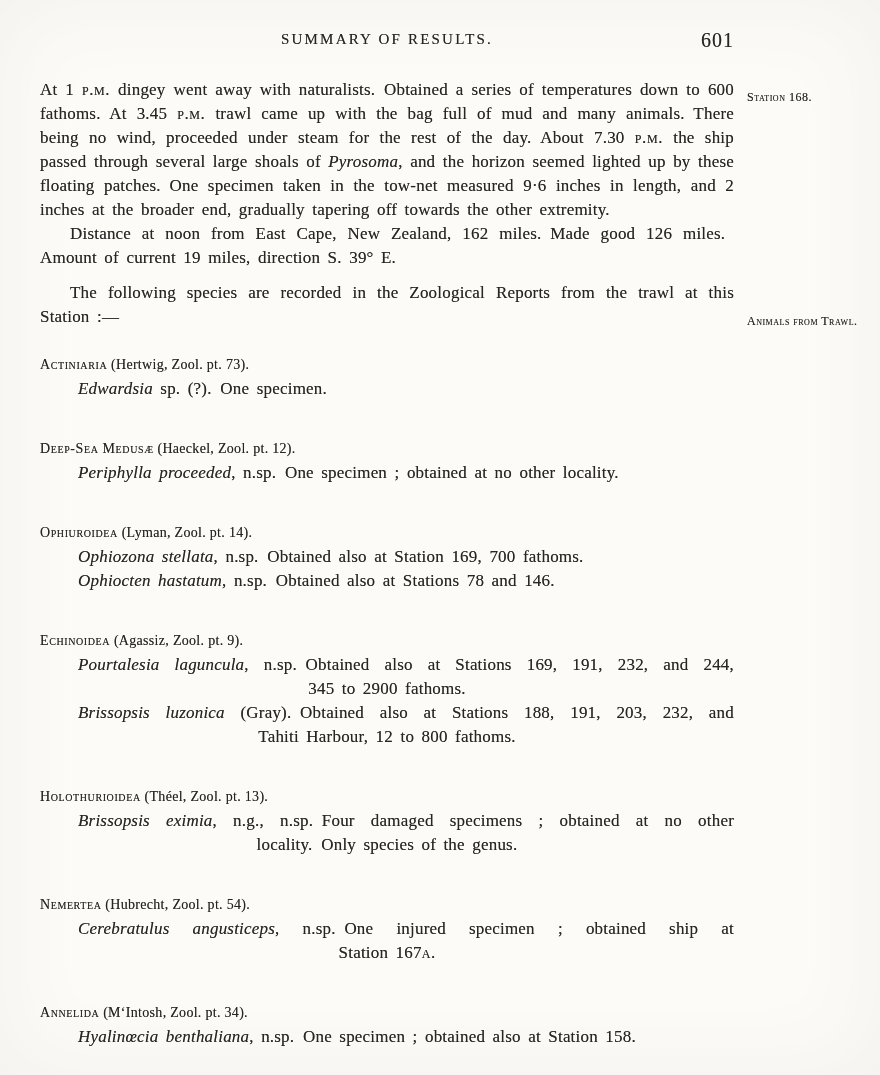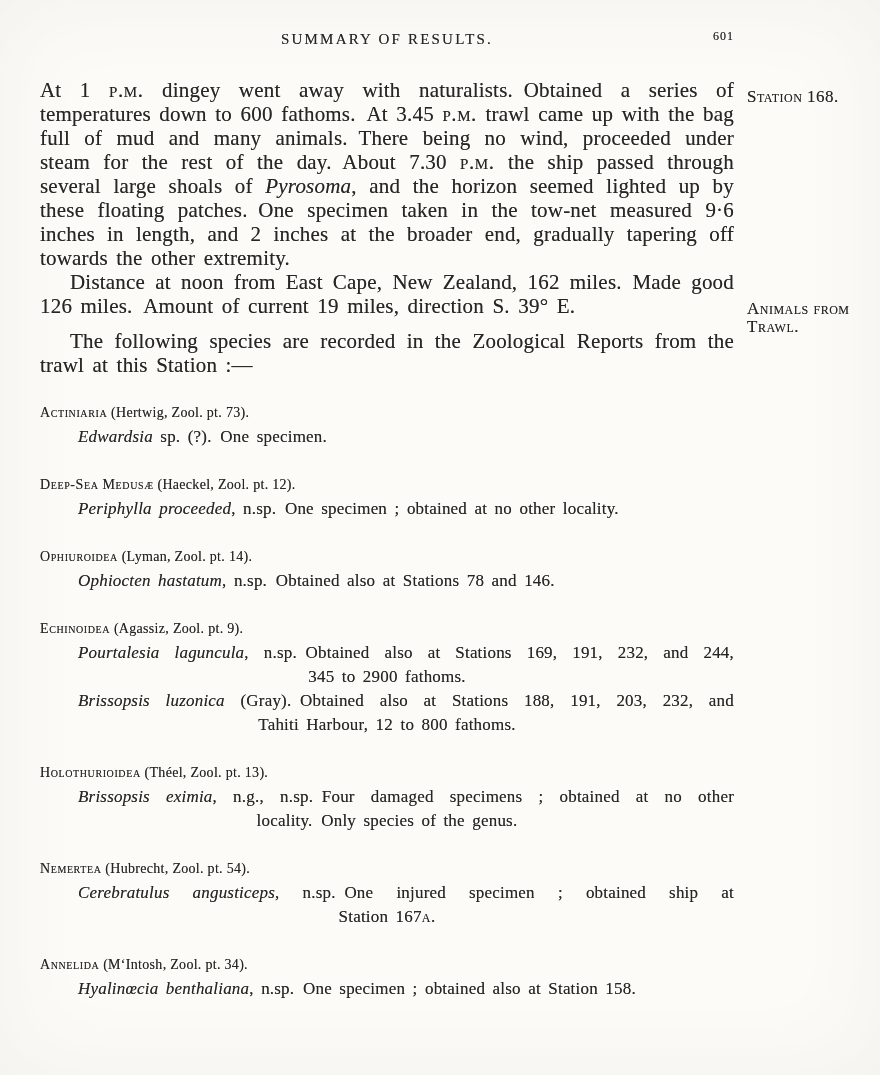--- a/index.html
+++ b/index.html
@@ -12,47 +12,47 @@
     color:#272625;
     overflow:hidden;
     text-shadow:0 0 0.6px rgba(45,42,40,0.55);
   }
   .column{position:absolute;left:40px;top:28px;width:694px;}
   .header{position:relative;height:22px;margin-bottom:28px;}
   .running-head{
     display:block;text-align:center;
     font-size:15px;letter-spacing:2.2px;line-height:22px;
   }
-  .page-num{position:absolute;right:0;top:1px;font-size:12px;letter-spacing:1px;margin-left:44px;}
+  .page-num{position:absolute;right:0;top:1px;font-size:20px;letter-spacing:1px;margin-left:44px;}
   .para{
     margin:0;text-align:justify;
-    font-size:21px;line-height:24px;
+    font-size:17px;line-height:24px;
     word-spacing:3px;letter-spacing:0.2px;
   }
   .para.indent{text-indent:30px;}
   .para.gap-before{margin-top:11px;}
   #groups{margin-top:24px;}
-  .group{margin-top:24px;}
+  .group{margin-top:36px;}
   .group:first-child{margin-top:0;}
   .group-heading{font-size:14px;line-height:24px;letter-spacing:0.3px;}
   .entry-line{
     font-size:17px;line-height:24px;
     margin-left:38px;word-spacing:3px;letter-spacing:0.2px;
   }
   .entry-line.a-c{margin-left:0;text-align:center;}
   .entry-line.a-j{text-align:justify;text-align-last:justify;}
   .run-i{font-style:italic;}
   .run-sc{font-variant:small-caps;letter-spacing:0.6px;}
   .margin-note{
     position:absolute;left:747px;width:118px;
-    font-size:17px;line-height:18px;
+    font-size:12px;line-height:18px;
     font-variant:small-caps;letter-spacing:0.5px;
   }
   #note1{top:88px;}
-  #note2{top:300px;}
+  #note2{top:312px;}
 </style>
 </head>
 <body>
 
 <div class="page">
   <div class="column">
     <div class="header">
       <span class="running-head">SUMMARY OF RESULTS.</span>
       <span class="page-num">601</span>
     </div>
@@ -69,20 +69,23 @@
           </div>
         </div>
         <div class="group">
           <div class="group-heading"><span class="run run-sc">Deep-Sea Medusæ</span><span class="run"> (Haeckel, Zool. pt. 12).</span></div>
           <div class="entry">
             <div class="entry-line a-l"><span class="run run-i">Periphylla proceeded</span><span class="run">, n.sp. One specimen ; obtained at no other locality.</span></div>
           </div>
         </div>
         <div class="group">
           <div class="group-heading"><span class="run run-sc">Ophiuroidea</span><span class="run"> (Lyman, Zool. pt. 14).</span></div>
+          <div class="entry">
+            <div class="entry-line a-l"><span class="run run-i">Ophiozona stellata</span><span class="run">, n.sp. Obtained also at Station 169, 700 fathoms.</span></div>
+          </div>
           <div class="entry">
             <div class="entry-line a-l"><span class="run run-i">Ophiocten hastatum</span><span class="run">, n.sp. Obtained also at Stations 78 and 146.</span></div>
           </div>
         </div>
         <div class="group">
           <div class="group-heading"><span class="run run-sc">Echinoidea</span><span class="run"> (Agassiz, Zool. pt. 9).</span></div>
           <div class="entry">
             <div class="entry-line a-j"><span class="run run-i">Pourtalesia laguncula</span><span class="run">, n.sp. Obtained also at Stations 169, 191, 232, and 244,</span></div>
             <div class="entry-line a-c"><span class="run">345 to 2900 fathoms.</span></div>
           </div>

